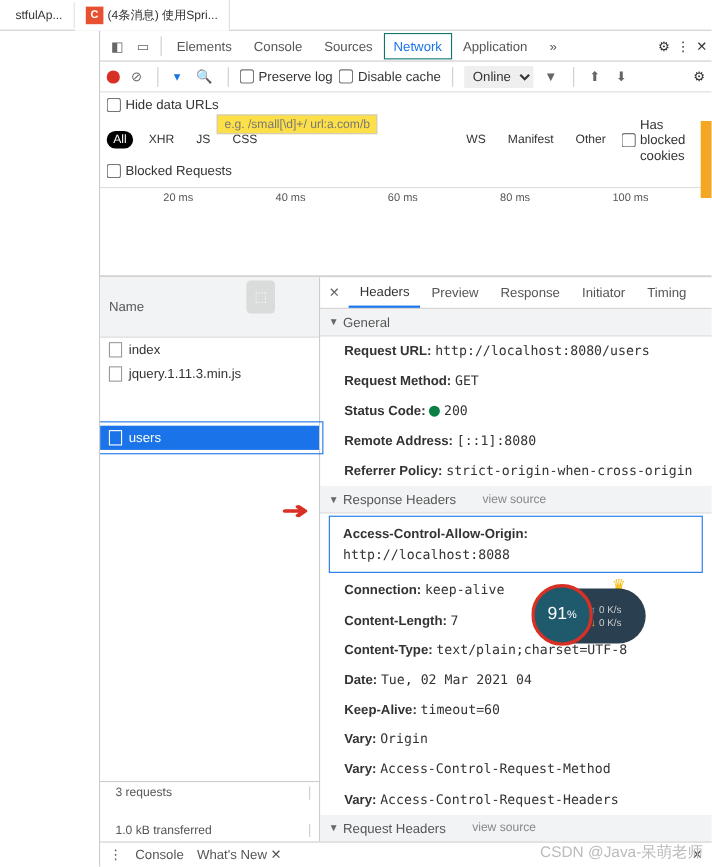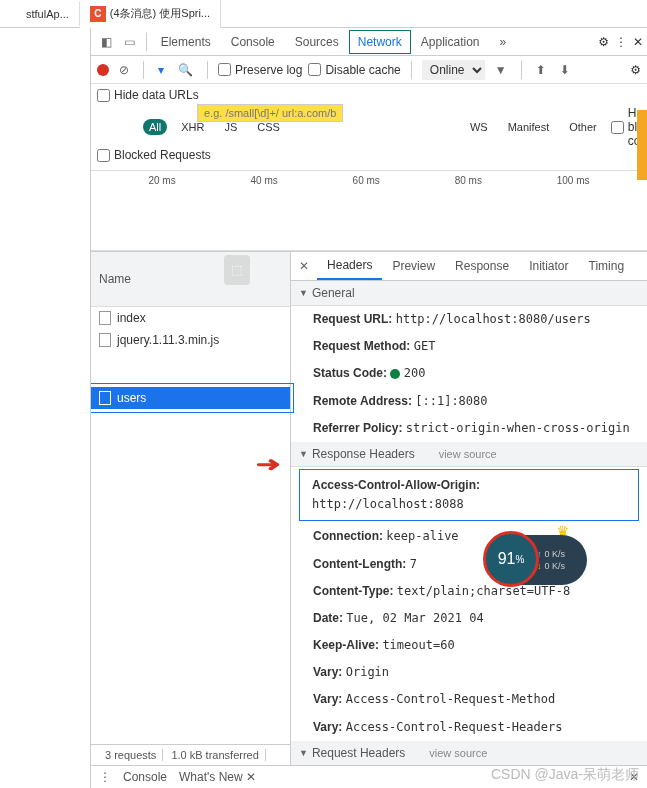--- a/index.html
+++ b/index.html
@@ -1,17 +1,17 @@
 <!DOCTYPE html>
 <html><head>
 <meta charset="utf-8">
 <style>
 * { box-sizing: border-box; margin: 0; padding: 0; }
 body { font-family: Arial, sans-serif; font-size: 12px; color: #333; background: #fff; width: 647px; height: 788px; overflow: hidden; position: relative; }
-.browser-tabs { display: flex; height: 28px; border-bottom: 1px solid #ccc; align-items: center; padding-left: 16px; }
+.browser-tabs { display: flex; height: 28px; border-bottom: 1px solid #ccc; align-items: center; padding-left: 4px; }
 .browser-tab { padding: 6px 10px; font-size: 11px; display: flex; align-items: center; gap: 4px; border-right: 1px solid #ddd; }
 .browser-tab.c { background: #fff; }
 .c-icon { background: #e85130; color: #fff; width: 16px; height: 16px; display: flex; align-items: center; justify-content: center; font-weight: bold; font-size: 10px; }
 .devtools { position: absolute; top: 28px; left: 90px; right: 0; bottom: 0; border-left: 1px solid #ccc; display: flex; flex-direction: column; }
 .dt-tabs { display: flex; align-items: center; border-bottom: 1px solid #ccc; height: 28px; padding: 0 4px; }
 .dt-tab-icon { padding: 4px 6px; color: #666; }
 .dt-sep { width: 1px; height: 18px; background: #ccc; margin: 0 4px; }
 .dt-tab { padding: 6px 10px; color: #555; cursor: pointer; font-size: 12px; }
 .dt-tab.active { color: #1a73e8; border-bottom: 2px solid #1a73e8; padding-bottom: 4px; }
 .dt-tab.boxed { border: 1px solid #0f766e; padding: 4px 8px; }
@@ -21,21 +21,21 @@
 .tb-icon { color: #666; padding: 2px 4px; }
 .tb-icon.blue { color: #1a73e8; }
 .checkbox-label { display: flex; align-items: center; gap: 4px; font-size: 12px; color: #333; }
 .checkbox-label input { margin: 0; }
 .select-online { border: none; color: #333; font-size: 12px; padding: 2px 4px; }
 .filter-bar { border-bottom: 1px solid #ddd; padding: 4px 6px; }
 .filter-row { display: flex; align-items: center; gap: 10px; margin-bottom: 4px; }
 .filter-input { width: 120px; padding: 2px 4px; border: 1px solid #ccc; font-size: 11px; }
 .filter-pills { display: flex; align-items: center; gap: 8px; font-size: 11px; color: #333; }
 .pill { padding: 2px 6px; cursor: pointer; }
-.pill.all { background: #0f766e; color: #fff; border-radius: 8px; margin-left: 46px; }
+.pill.all { background: #000000; color: #fff; border-radius: 8px; }
 .larger-tooltip { position: absolute; background: #fde047; border: 1px solid #ccc; padding: 2px 6px; font-size: 11px; color: #777; }
 .timeline { border-bottom: 1px solid #ddd; height: 80px; position: relative; font-size: 10px; color: #555; }
 .timeline-ticks { display: flex; justify-content: space-around; padding: 4px 20px; }
 .split { display: flex; flex: 1; overflow: hidden; border-top: 1px solid #ccc; }
 .req-list { width: 200px; border-right: 1px solid #ccc; display: flex; flex-direction: column; }
 .req-head { background: #f1f3f4; padding: 20px 8px; border-bottom: 1px solid #ddd; font-size: 12px; color: #555; }
 .req-row { padding: 4px 8px; display: flex; align-items: center; gap: 6px; font-size: 12px; }
 .req-row.selected { background: #1a73e8; color: #fff; margin-top: 36px; }
 .req-row.selected.boxed { outline: 1px solid #1a73e8; outline-offset: 3px; }
 .file-icon { width: 12px; height: 14px; border: 1px solid #999; background: #fff; position: relative; }
@@ -47,21 +47,21 @@
 .detail-tab.active { border-bottom: 2px solid #1a73e8; color: #333; }
 .section-head { background: #f1f3f4; padding: 5px 8px; font-size: 12px; color: #555; border-bottom: 1px solid #ddd; display: flex; align-items: center; gap: 4px; }
 .section-head .vs { color: #888; margin-left: 20px; font-size: 11px; }
 .tri { font-size: 9px; color: #666; }
 .kv { padding: 4px 12px 4px 22px; font-size: 12px; line-height: 1.6; }
 .kv b { color: #333; }
 .kv .v { color: #333; font-family: Consolas, monospace; }
 .status-dot { display: inline-block; width: 10px; height: 10px; background: #0b8043; border-radius: 50%; vertical-align: middle; }
 .highlight-box { border: 1px solid #1a73e8; margin: 2px 8px; padding: 2px 10px; }
 .arrow { position: absolute; left: 260px; top: 452px; color: #d93025; font-size: 20px; font-weight: bold; transform: scaleX(1.5); }
-.status-bar { border-top: 1px solid #ccc; padding: 4px 8px; font-size: 11px; color: #555; display: flex; gap: 2px; }
+.status-bar { border-top: 1px solid #ccc; padding: 4px 8px; font-size: 11px; color: #555; display: flex; gap: 22px; flex-direction: column; }
 .status-bar span { padding: 0 6px; border-right: 1px solid #ccc; }
 .drawer { border-top: 1px solid #ccc; padding: 4px 8px; display: flex; align-items: center; gap: 12px; font-size: 12px; color: #555; }
 .vip-badge { position: absolute; right: 60px; top: 535px; width: 100px; height: 60px; }
 .vip-pill { background: #2a3f4f; border-radius: 30px; height: 50px; display: flex; align-items: center; padding: 0 10px 0 50px; color: #ccc; font-size: 9px; position: relative; }
 .vip-circle { position: absolute; left: -4px; top: -4px; width: 56px; height: 56px; border-radius: 50%; background: #1e5a6b; border: 3px solid #d93025; display: flex; align-items: center; justify-content: center; color: #fff; font-size: 16px; }
 .vip-crown { position: absolute; top: -12px; right: 18px; color: #f5b800; font-size: 14px; }
 .vip-speeds { display: flex; flex-direction: column; gap: 2px; }
 .vip-speeds div { display: flex; align-items: center; gap: 3px; }
 .watermark { position: absolute; bottom: 4px; right: 8px; color: #bbb; font-size: 14px; }
 .scrollbar-orange { position: absolute; right: 0; top: 82px; width: 10px; height: 70px; background: #f5a623; }

